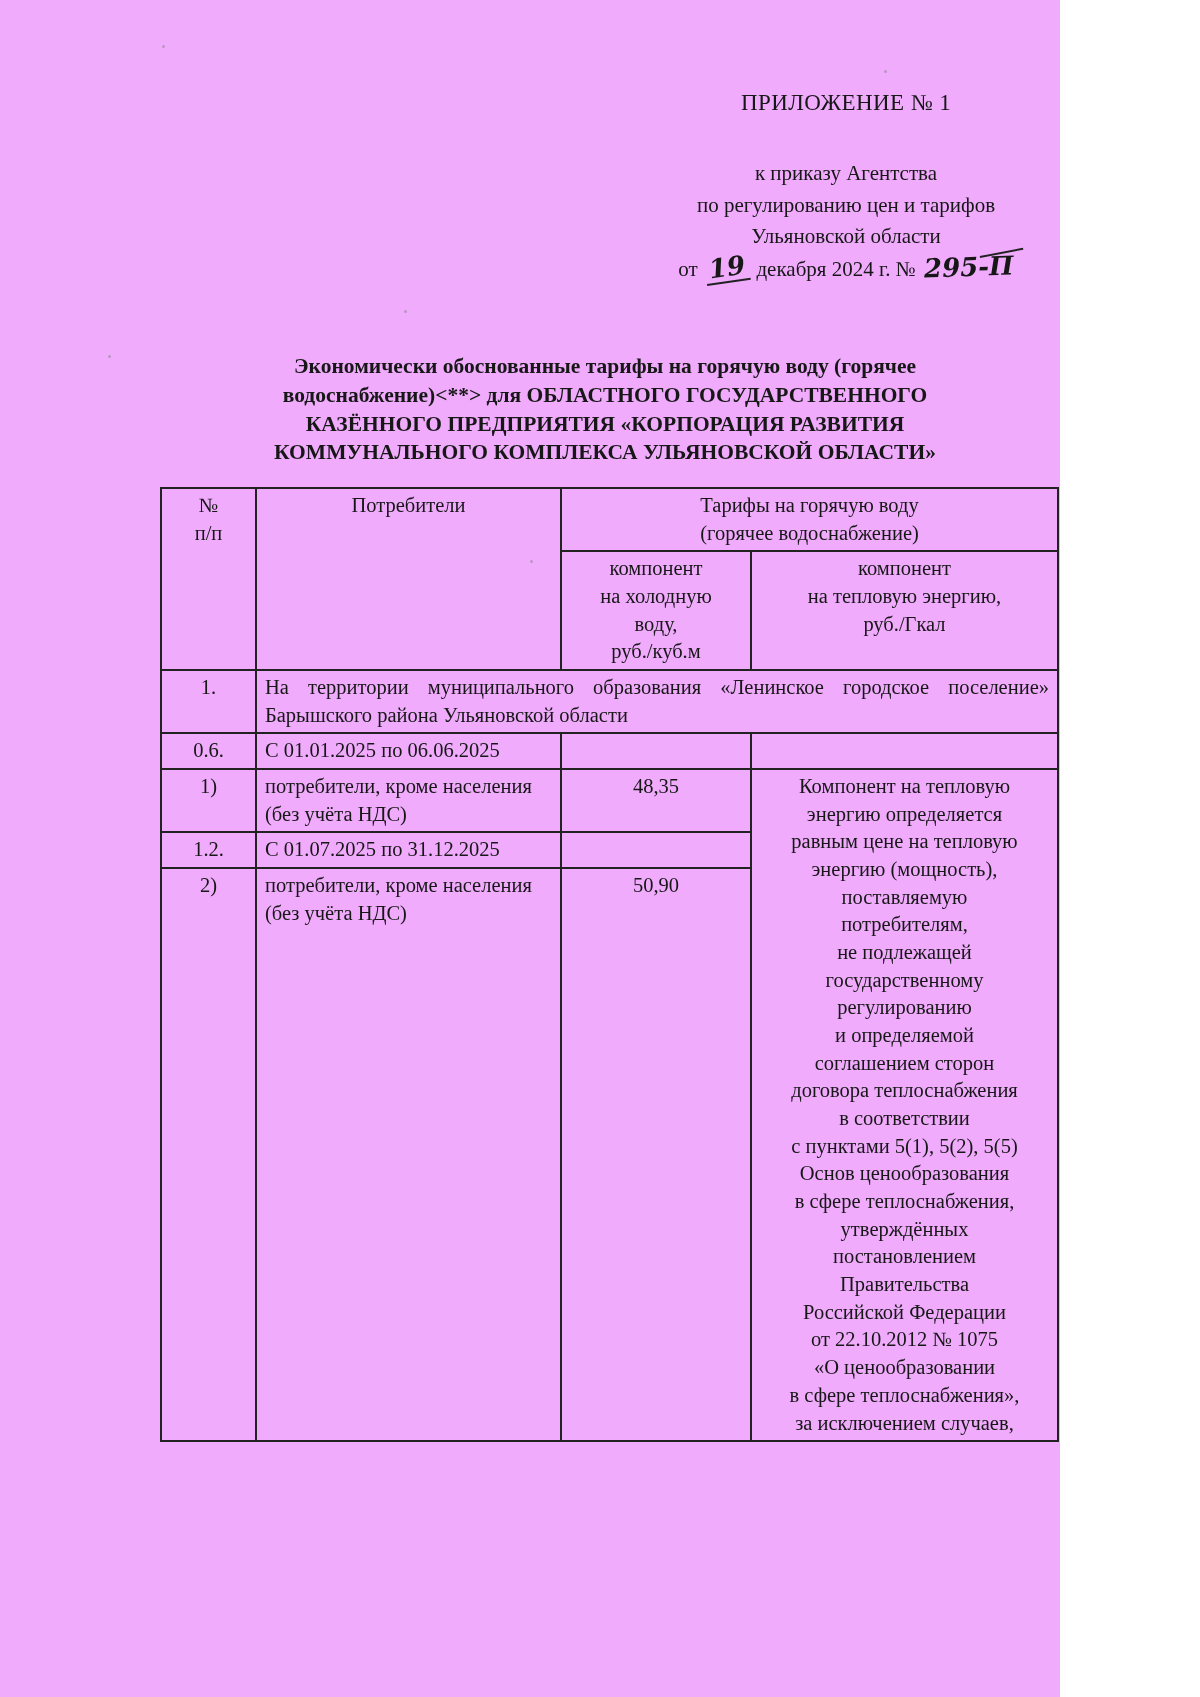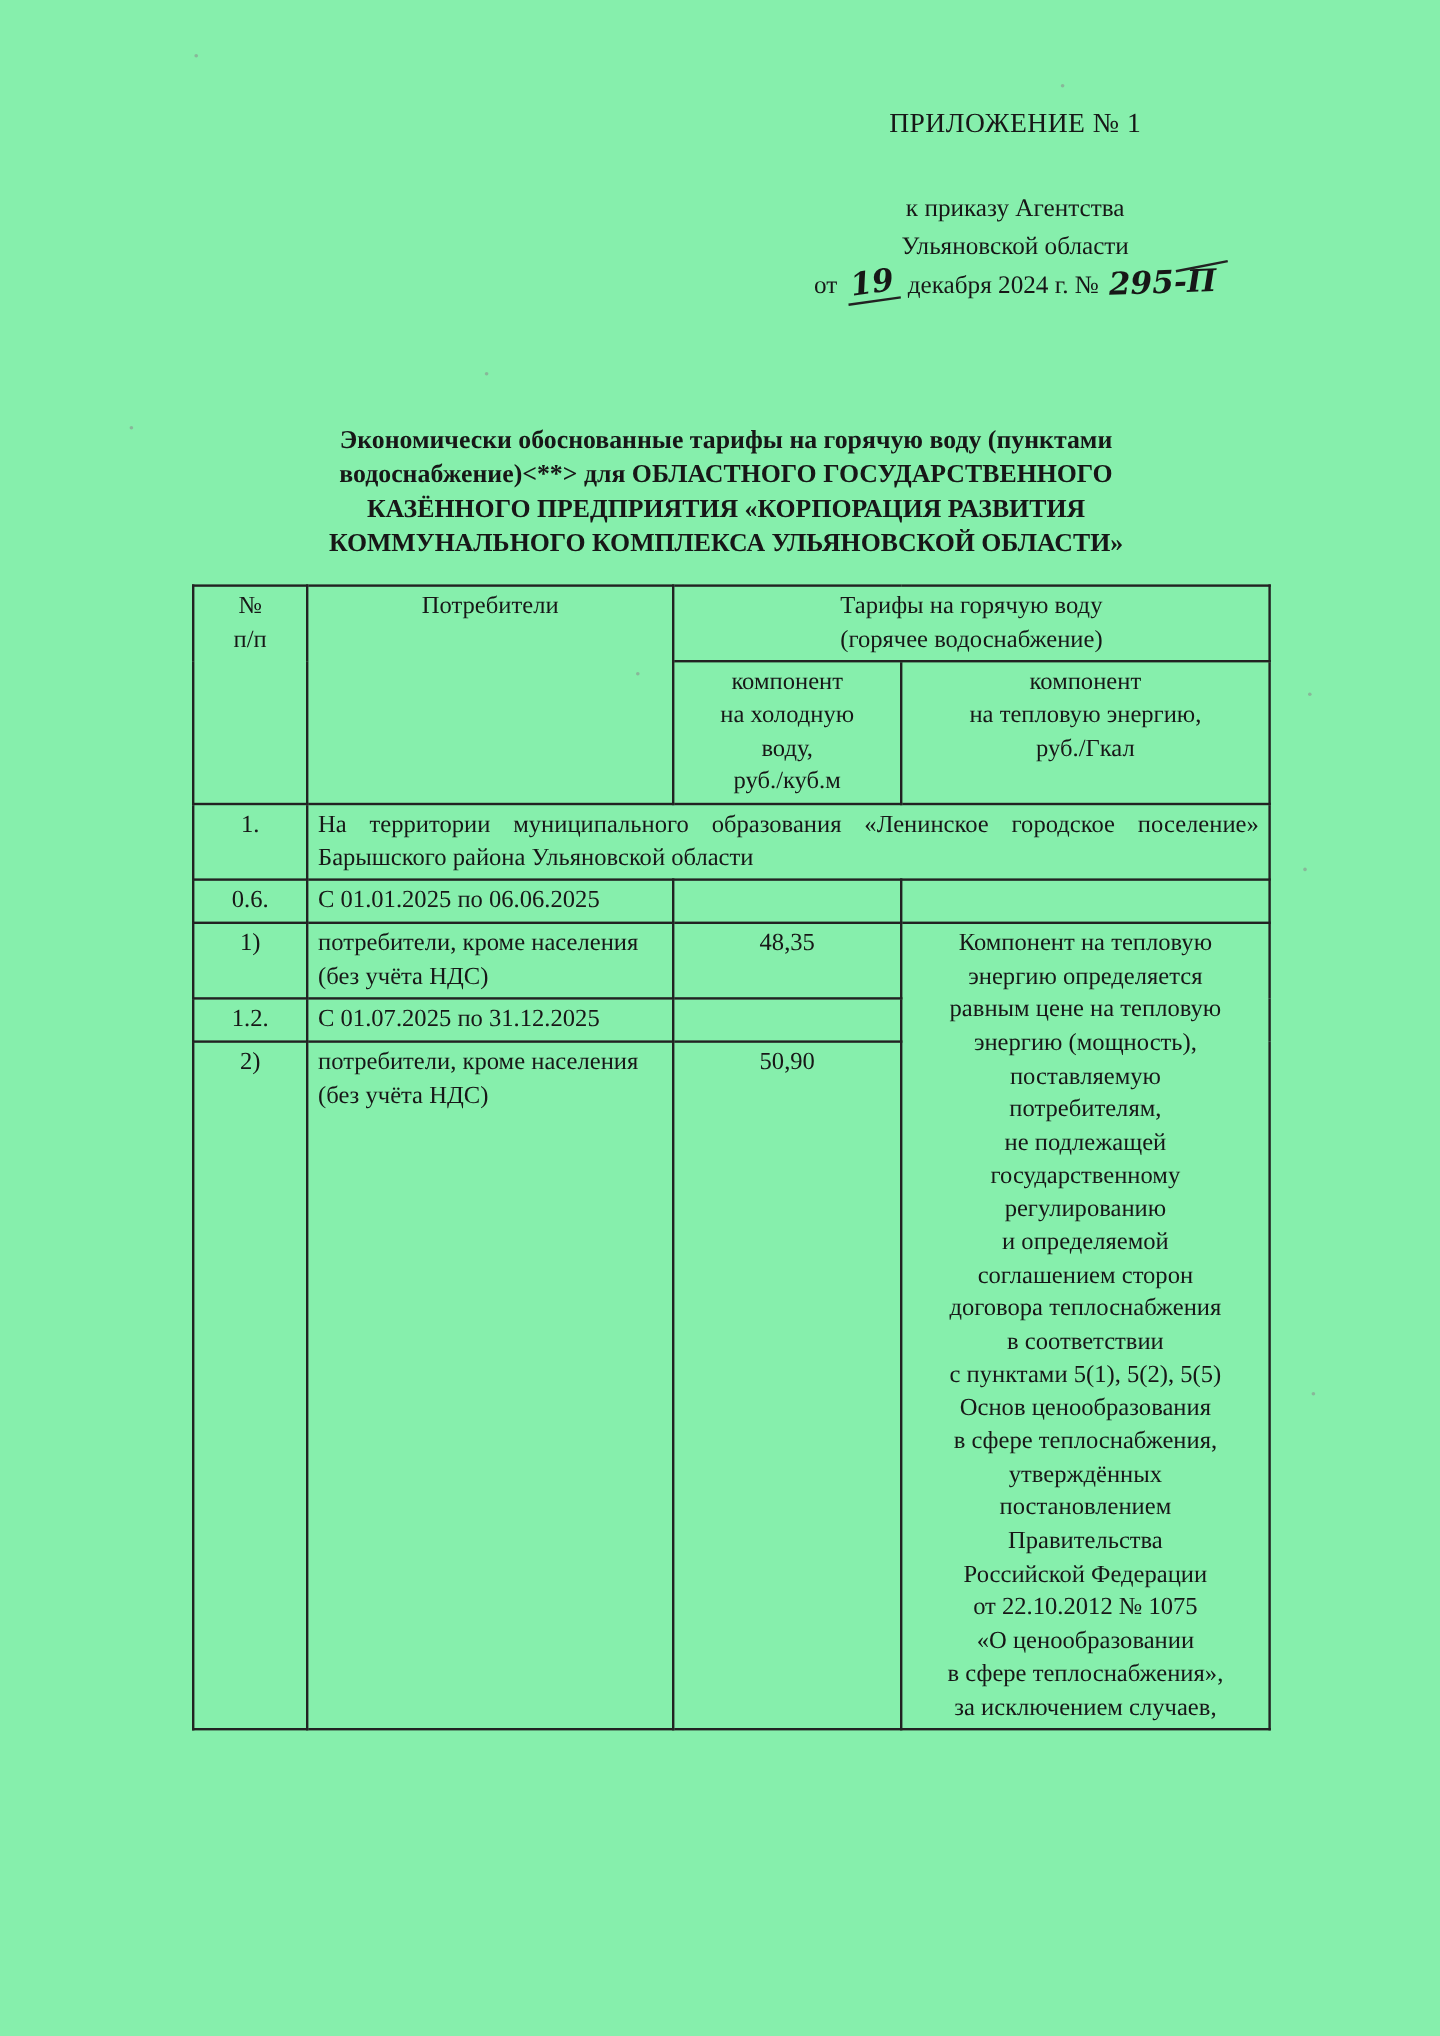--- a/index.html
+++ b/index.html
@@ -1,21 +1,21 @@
 <!DOCTYPE html>
 <html><head>
 <meta charset="utf-8">
 <style>
   * { box-sizing: border-box; }
   html, body { margin: 0; padding: 0; background: #ffffff; }
   .page {
     position: relative;
-    width: 1200px;
+    width: 1060px;
     height: 1697px;
-    background: #86efac;
+    background: #f0abfc;
     font-family: "Liberation Serif", "DejaVu Serif", serif;
     color: #171717;
     overflow: hidden;
   }
 
   
   .head-block {
     position: absolute;
     top: 90px;
     left: 628px;
@@ -122,32 +122,33 @@
   <div class="speck" style="top:355px; left:108px;"></div>
   <div class="speck" style="top:560px; left:530px;"></div>
   <div class="speck" style="top:577px; left:1090px;"></div>
   <div class="speck" style="top:723px; left:1086px;"></div>
   <div class="speck" style="top:1160px; left:1093px;"></div>
 
   <div class="head-block">
     <div class="appendix">ПРИЛОЖЕНИЕ № 1</div>
     <div class="order-lines">
       <div>к приказу Агентства</div>
+      <div>по регулированию цен и тарифов</div>
       <div>Ульяновской области</div>
       <div class="date-line">
         <span>от</span>
         <span class="handwritten hw-day">19</span>
         <span>декабря 2024 г. №</span>
         <span class="handwritten hw-num">295-П</span>
       </div>
     </div>
   </div>
 
   <div class="doc-title">
-    <div>Экономически обоснованные тарифы на горячую воду (пунктами</div>
+    <div>Экономически обоснованные тарифы на горячую воду (горячее</div>
     <div>водоснабжение)&lt;**&gt; для ОБЛАСТНОГО ГОСУДАРСТВЕННОГО</div>
     <div>КАЗЁННОГО ПРЕДПРИЯТИЯ «КОРПОРАЦИЯ РАЗВИТИЯ</div>
     <div>КОММУНАЛЬНОГО КОМПЛЕКСА УЛЬЯНОВСКОЙ ОБЛАСТИ»</div>
   </div>
 
   <table class="tariff">
     <colgroup>
       <col style="width:95px">
       <col style="width:305px">
       <col style="width:190px">

